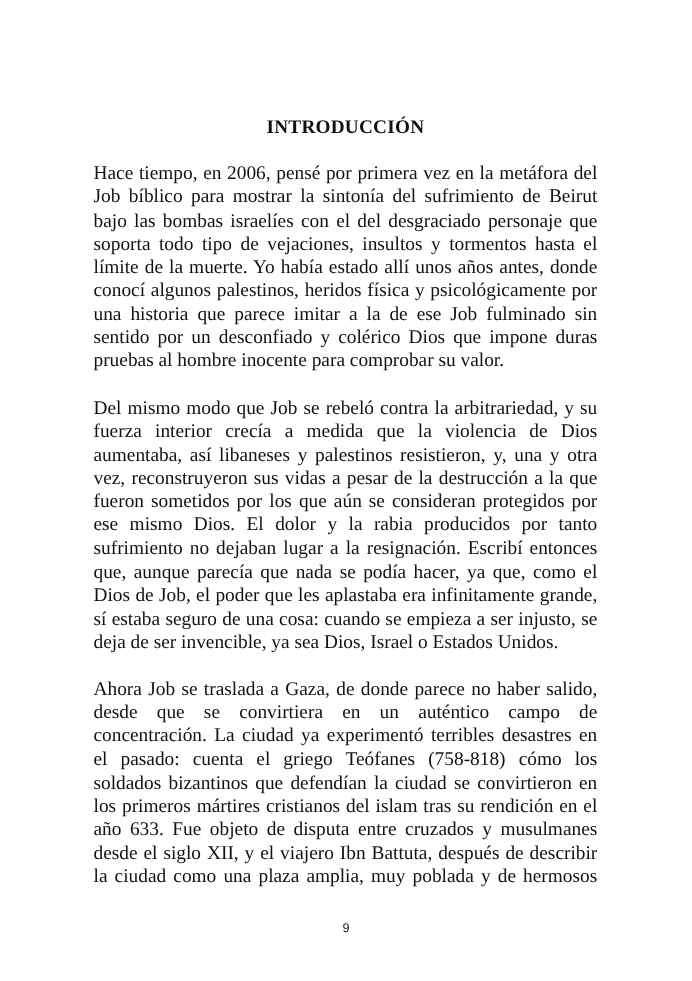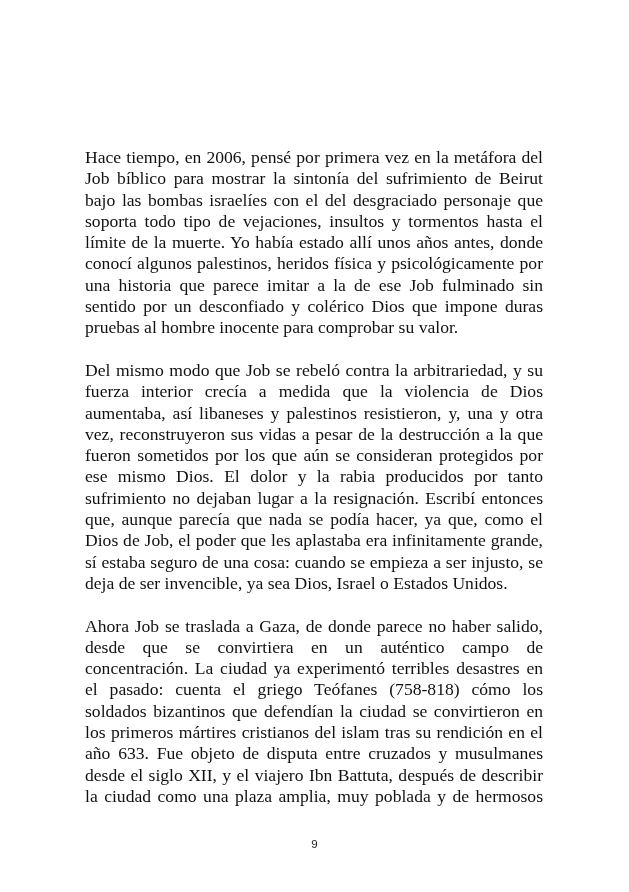--- a/index.html
+++ b/index.html
@@ -24,19 +24,20 @@
   .page-number {
     position: absolute; top: 838px; left: 0; width: 629px; text-align: center;
     font-family: "Liberation Sans", "DejaVu Sans", sans-serif; font-size: 11.5px;
     color: #222;
   }
 </style>
 </head>
 <body>
 
 <div class="page">
+  <div class="heading">INTRODUCCIÓN</div>
   <div class="body">
     <p class="para">Hace tiempo, en 2006, pensé por primera vez en la metáfora del Job bíblico para mostrar la sintonía del sufrimiento de Beirut bajo las bombas israelíes con el del desgraciado personaje que soporta todo tipo de vejaciones, insultos y tormentos hasta el límite de la muerte. Yo había estado allí unos años antes, donde conocí algunos palestinos, heridos física y psicológicamente por una historia que parece imitar a la de ese Job fulminado sin sentido por un desconfiado y colérico Dios que impone duras pruebas al hombre inocente para comprobar su valor.</p>
     <p class="para">Del mismo modo que Job se rebeló contra la arbitrariedad, y su fuerza interior crecía a medida que la violencia de Dios aumentaba, así libaneses y palestinos resistieron, y, una y otra vez, reconstruyeron sus vidas a pesar de la destrucción a la que fueron sometidos por los que aún se consideran protegidos por ese mismo Dios. El dolor y la rabia producidos por tanto sufrimiento no dejaban lugar a la resignación. Escribí entonces que, aunque parecía que nada se podía hacer, ya que, como el Dios de Job, el poder que les aplastaba era infinitamente grande, sí estaba seguro de una cosa: cuando se empieza a ser injusto, se deja de ser invencible, ya sea Dios, Israel o Estados Unidos.</p>
     <p class="para" style="text-align-last: justify;">Ahora Job se traslada a Gaza, de donde parece no haber salido, desde que se convirtiera en un auténtico campo de concentración. La ciudad ya experimentó terribles desastres en el pasado: cuenta el griego Teófanes (758-818) cómo los soldados bizantinos que defendían la ciudad se convirtieron en los primeros mártires cristianos del islam tras su rendición en el año 633. Fue objeto de disputa entre cruzados y musulmanes desde el siglo XII, y el viajero Ibn Battuta, después de describir la ciudad como una plaza amplia, muy poblada y de hermosos</p>
   </div>
   <div class="page-number">9</div>
 </div>
 
 </body></html>

